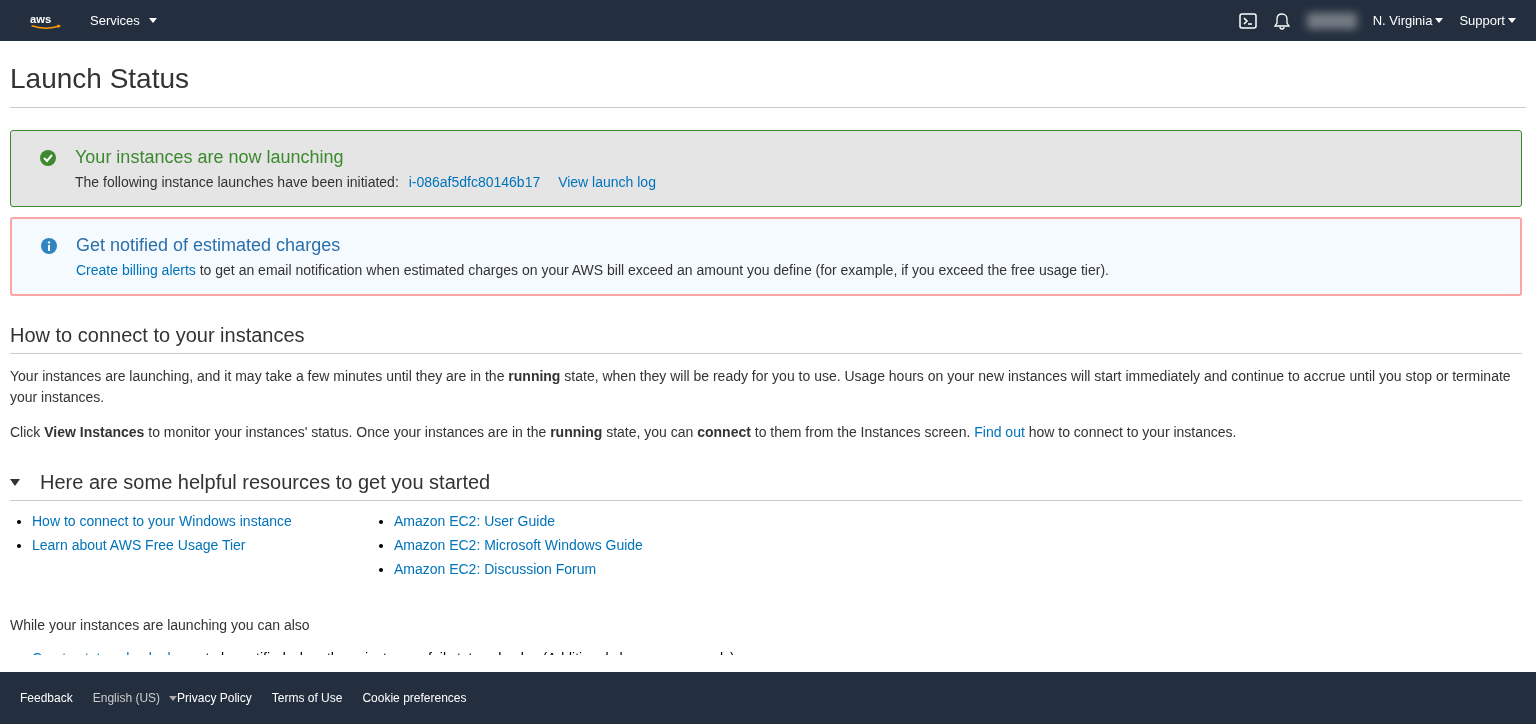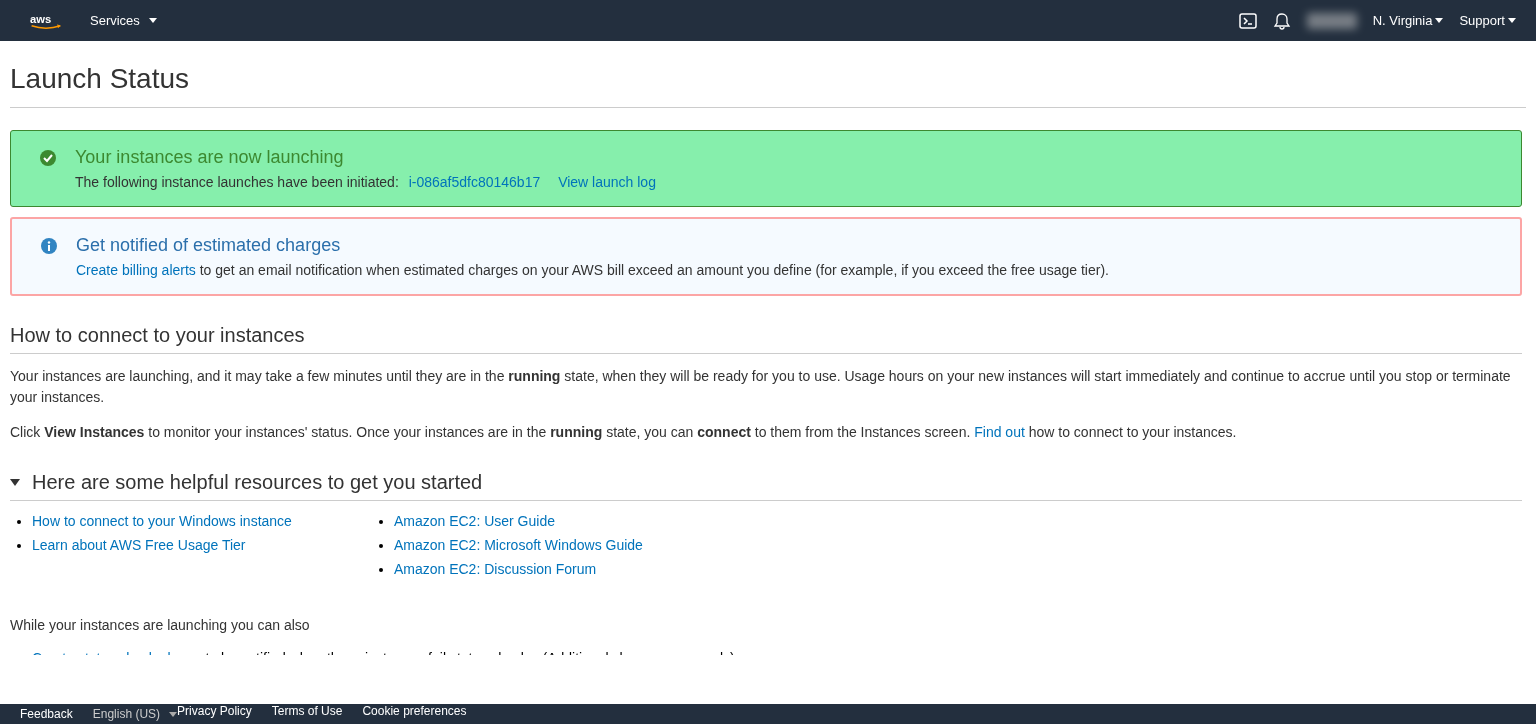--- a/index.html
+++ b/index.html
@@ -20,40 +20,40 @@
 .blurred{filter:blur(4px);opacity:.5;width:50px;height:16px;background:#ccc;border-radius:2px}
 .region-btn,.support-btn{display:flex;align-items:center;cursor:pointer;font-size:13px}
 .content{padding:10px 10px 0 10px}
 h1.page-title{font-size:28px;font-weight:400;color:#333;padding:12px 0}
 hr.sep{border:none;border-top:1px solid #ccc;margin:0 0 12px 0}
 .scroll-area{height:535px;overflow-y:scroll;padding-right:4px}
 .scroll-area::-webkit-scrollbar{width:16px}
 .scroll-area::-webkit-scrollbar-track{background:#f0f0f0}
 .scroll-area::-webkit-scrollbar-thumb{background:#c0c0c0;border:3px solid #f0f0f0;border-radius:8px}
 .alert{border-radius:3px;padding:16px 18px;display:flex;gap:18px;margin:10px 0}
-.alert-success{border:1px solid #3c8930;background:#86efac}
+.alert-success{border:1px solid #3c8930;background:#e5e5e5}
 .alert-info{border:2px solid #fca5a5;background:#f5faff}
 .alert-icon{flex-shrink:0;margin-left:10px;margin-top:2px}
 .alert-body{flex:1;font-size:14px;color:#333}
 .alert-title{font-size:18px;margin-bottom:6px}
 .alert-success .alert-title{color:#3c8930}
 .alert-info .alert-title{color:#2b6fab}
 a.link{color:#0073bb;text-decoration:none;cursor:pointer}
 .alert-body .link{margin-left:6px}
 h2.section{font-size:20px;font-weight:400;color:#333;padding:18px 0 6px 0;border-bottom:1px solid #ccc;margin-bottom:12px}
 p.body{font-size:14px;line-height:1.5;color:#333;margin-bottom:14px}
 .bold{font-weight:700}
-.expander{display:flex;align-items:center;gap:12px;font-size:20px;font-weight:400;color:#333;padding:14px 0 6px 0;border-bottom:1px solid #ccc;margin-bottom:12px;cursor:pointer}
+.expander{display:flex;align-items:center;gap:20px;font-size:20px;font-weight:400;color:#333;padding:14px 0 6px 0;border-bottom:1px solid #ccc;margin-bottom:12px;cursor:pointer}
 .tri{width:0;height:0;border-left:5px solid transparent;border-right:5px solid transparent;border-top:7px solid #333}
 .resource-lists{display:flex;gap:80px}
 .resource-lists ul{list-style:disc;padding-left:22px;font-size:14px}
 .resource-lists li{margin-bottom:8px}
 ul.while-list{list-style:disc;padding-left:22px;font-size:14px}
 ul.while-list li{margin-bottom:8px}
-.footer{position:fixed;bottom:0;left:0;right:0;height:20px;background:#232f3e;color:#ccc;display:flex;padding:0 20px;font-size:12px}
+.footer{position:fixed;bottom:0;left:0;right:0;height:52px;background:#232f3e;color:#ccc;display:flex;align-items:center;padding:0 20px;font-size:12px}
 .footer-left{display:flex;align-items:center;gap:20px}
 .footer-lang{display:flex;align-items:center;gap:6px;cursor:pointer}
 .footer-center{flex:1;text-align:center;color:#aaa}
 .footer-right{display:flex;gap:20px}
 .footer a{color:#fff;text-decoration:none;cursor:pointer}
 </style>
 </head>
 <body>
 
 <div class="topnav">

